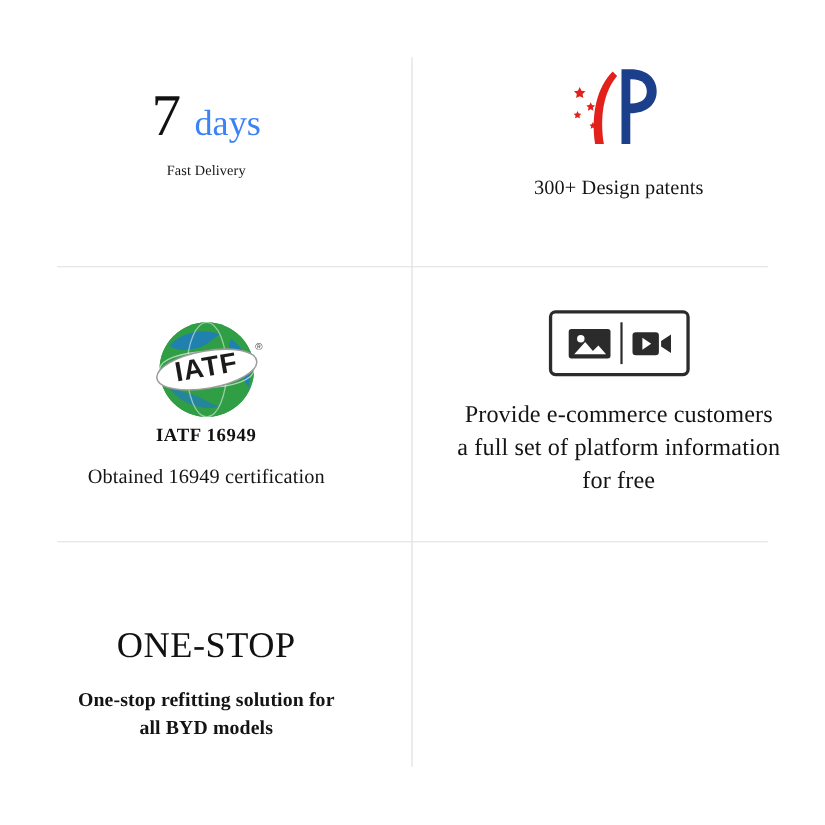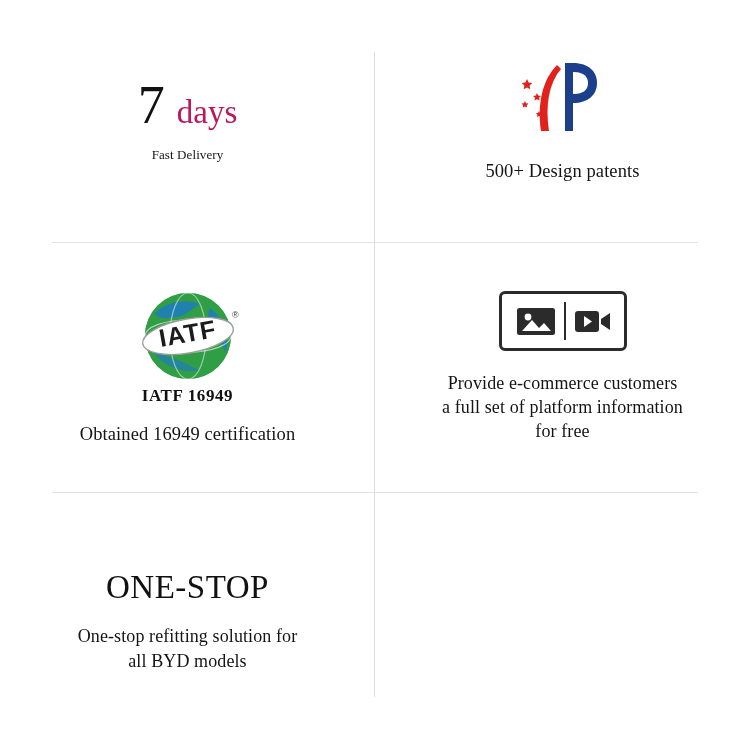--- a/index.html
+++ b/index.html
@@ -69,21 +69,21 @@
     font-size: 54px;
     line-height: 1;
     color: #111;
     font-family: "Liberation Serif", serif;
     letter-spacing: 0;
   }
   .days-word {
     font-size: 33px;
     line-height: 1;
     margin-left: 12px;
-    color: #be185d;
+    color: #3b82f6;
   }
   .cell1 .cell-caption { font-size: 13px; }
 
   
   .patent-logo {
     width: 96px;
     height: 78px;
     margin-bottom: 22px;
   }
 
@@ -119,30 +119,30 @@
     justify-content: center;
     margin-bottom: 20px;
     box-sizing: border-box;
   }
   .media-sep {
     width: 2px;
     height: 38px;
     background: #2b2b2b;
     margin: 0 6px;
   }
-  .cell5 .cell-caption { font-size: 18px; line-height: 1.35; }
+  .cell5 .cell-caption { font-size: 22px; line-height: 1.35; }
 
   
   .onestop-title {
     font-size: 33px;
     letter-spacing: .5px;
     color: #111;
     margin-bottom: 18px;
   }
-  .cell6 .cell-caption { font-size: 18px; line-height: 1.35; }
+  .cell6 .cell-caption { font-size: 18px; line-height: 1.35; font-weight: bold; }
 </style>
 </head>
 <body>
 
 <div class="grid">
 
   <div class="vline v1"></div>
   <div class="vline v2"></div>
   <div class="vline v3"></div>
   <div class="hline h1"></div>
@@ -166,21 +166,21 @@
         <path d="M58 13 L59 13 C69 13, 73 18, 73 24 C73 31, 68 35, 59 35 L58 35 Z" fill="#ffffff"></path>
 
         <g fill="#e2211c">
           <path d="M12 20 l1.6 3.4 3.7.5 -2.7 2.6 .7 3.7 -3.3-1.8 -3.3 1.8 .7-3.7 -2.7-2.6 3.7-.5 z"></path>
           <path d="M22 34 l1.2 2.5 2.8.4 -2 1.9 .5 2.8 -2.5-1.3 -2.5 1.3 .5-2.8 -2-1.9 2.8-.4 z"></path>
           <path d="M10 42 l1.1 2.2 2.4.3 -1.7 1.7 .4 2.4 -2.2-1.1 -2.2 1.1 .4-2.4 -1.7-1.7 2.4-.3 z"></path>
           <path d="M24 52 l1 2 2.2.3 -1.6 1.5 .4 2.2 -2-1 -2 1 .4-2.2 -1.6-1.5 2.2-.3 z"></path>
         </g>
       </svg>
     </div>
-    <div class="cell-caption">500+ Design patents</div>
+    <div class="cell-caption">300+ Design patents</div>
   </div>
 
   <div class="cell cell3">
     <div class="iatf-wrap">
       <div class="iatf-globe">
         <svg viewBox="0 0 108 96" width="108" height="96" xmlns="http://www.w3.org/2000/svg">
           <circle cx="54" cy="48" r="43" fill="#2f9e44"></circle>
           <path d="M11 48 a43 43 0 0 1 86 0 a43 43 0 0 1 -86 0 z" fill="#2f9e44"></path>
           <path d="M20 26 c12-12 30-16 46-10 c-10 6 -14 12 -24 13 c-8 1 -14 3 -22 -3 z" fill="#1f7bc1" opacity=".85"></path>
           <path d="M76 20 c14 10 20 28 16 44 c-6-8 -6-18 -12-24 c-5-5 -8-13 -4-20 z" fill="#1f7bc1" opacity=".85"></path>

